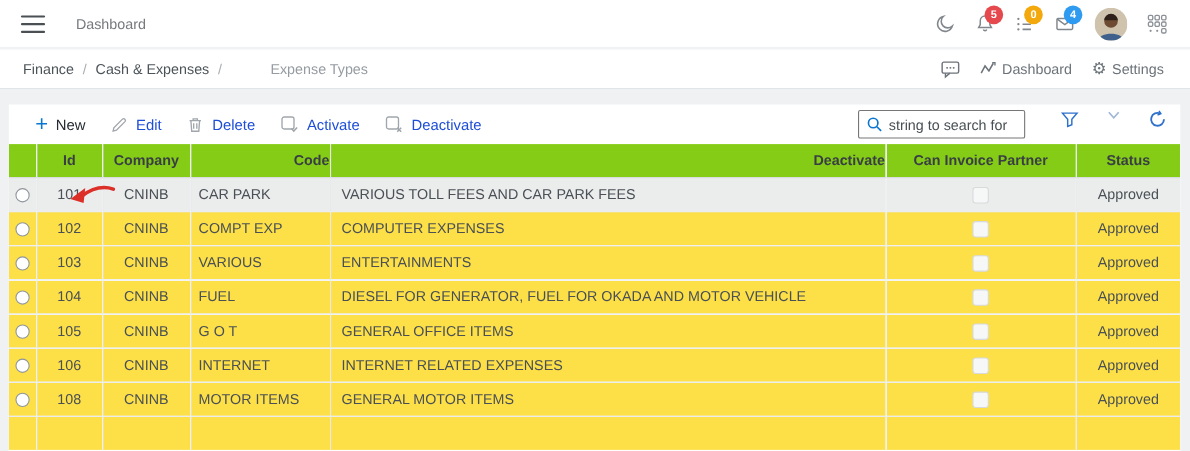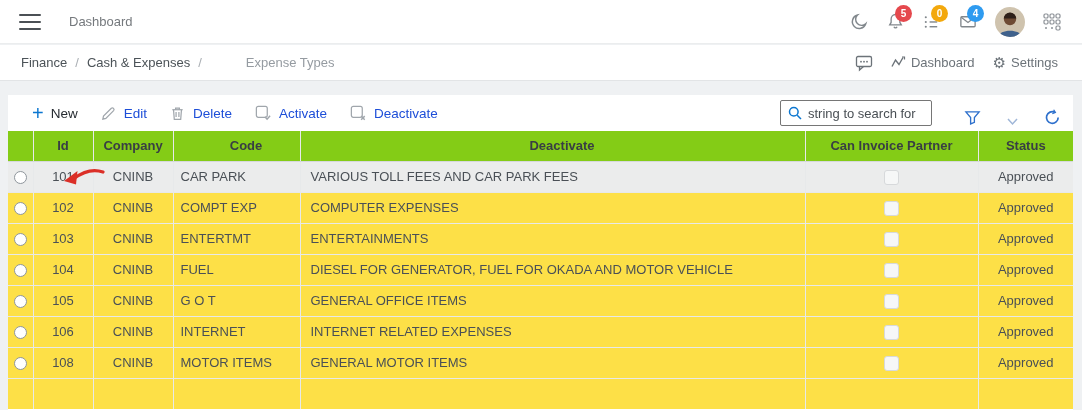--- a/index.html
+++ b/index.html
@@ -37,37 +37,37 @@
 
   
   .card { position:absolute; left:8px; top:95px; width:1065px; height:315px; background:#fff; overflow:hidden; }
   .toolbar { height:36px; display:flex; align-items:center; padding-left:13px; }
   .tbtn { display:flex; align-items:center; gap:7px; background:none; border:none; cursor:pointer;
           font-size:13.5px; font-family:"Liberation Sans", sans-serif; padding:0 11px; }
   .tbtn .lbl { color:#262b31; }
   .tbtn.disabled .lbl { color:#1d4ed8; }
   .tbtn.disabled { cursor:default; }
   .plus { color:#0b76d0; font-size:20px; font-weight:300; line-height:14px; }
-  .toolbar-right { margin-left:auto; display:flex; align-items:flex-end; gap:26px; padding-right:12px; }
+  .toolbar-right { margin-left:auto; display:flex; align-items:flex-start; gap:26px; padding-right:12px; }
   .searchbox { display:flex; align-items:center; width:152px; height:26px; border:1px solid #767676;
                border-radius:2px; padding-left:6px; gap:5px; background:#fff; margin-right:6px; }
   .searchbox input { border:none; outline:none; width:118px; font-size:13px;
                      font-family:"Liberation Sans", sans-serif; color:#35393d; }
   .searchbox input::placeholder { color:#494f54; opacity:1; }
   .icn { display:inline-flex; cursor:pointer; }
 
   
   table { width:100%; border-collapse:collapse; table-layout:fixed; }
   col.c-radio { width:25px; } col.c-id { width:60px; } col.c-company { width:80px; }
   col.c-code { width:127px; } col.c-desc { width:505px; } col.c-invoice { width:173px; }
   th, td { border-left:1px solid #e7e9ea; font-size:13px; overflow:hidden; white-space:nowrap; }
   th:first-child, td:first-child { border-left:none; }
   thead th { height:30px; font-weight:bold; color:#383e44; border-bottom:1px solid #d6d9dc;
              text-align:center; cursor:pointer; background:#84cc16; }
-  thead th.al { text-align:center; padding-left:19px; }
+  thead th.al { text-align:right; padding-left:19px; }
   tbody td { height:31px; border-top:1px solid #e7e9ea; color:#4a5056; }
   tbody tr:first-child td { border-top:none; }
   tbody tr { background:#fde047; }
   tbody tr.highlight { background:#ebecec; }
   td.ctr { text-align:center; }
   td.al { text-align:left; padding-left:7px; }
   td.desc { padding-left:10px; }
   .radio { display:inline-block; width:13px; height:13px; border:1px solid #8f969c; border-radius:50%;
            background:#fff; vertical-align:middle; cursor:pointer; }
   .checkbox { display:inline-block; width:15px; height:15px; border:1px solid #d7d9db; border-radius:3px;
@@ -269,21 +269,21 @@
     <td class="ctr">CNINB</td>
     <td class="al">COMPT EXP</td>
     <td class="al desc">COMPUTER EXPENSES</td>
     <td class="ctr"><span class="checkbox"></span></td>
     <td class="ctr">Approved</td>
   </tr>
         <tr>
     <td class="ctr"><span class="radio"></span></td>
     <td class="ctr">103</td>
     <td class="ctr">CNINB</td>
-    <td class="al">ENTERTMT</td>
+    <td class="al">VARIOUS</td>
     <td class="al desc">ENTERTAINMENTS</td>
     <td class="ctr"><span class="checkbox"></span></td>
     <td class="ctr">Approved</td>
   </tr>
         <tr>
     <td class="ctr"><span class="radio"></span></td>
     <td class="ctr">104</td>
     <td class="ctr">CNINB</td>
     <td class="al">FUEL</td>
     <td class="al desc">DIESEL FOR GENERATOR, FUEL FOR OKADA AND MOTOR VEHICLE</td>

